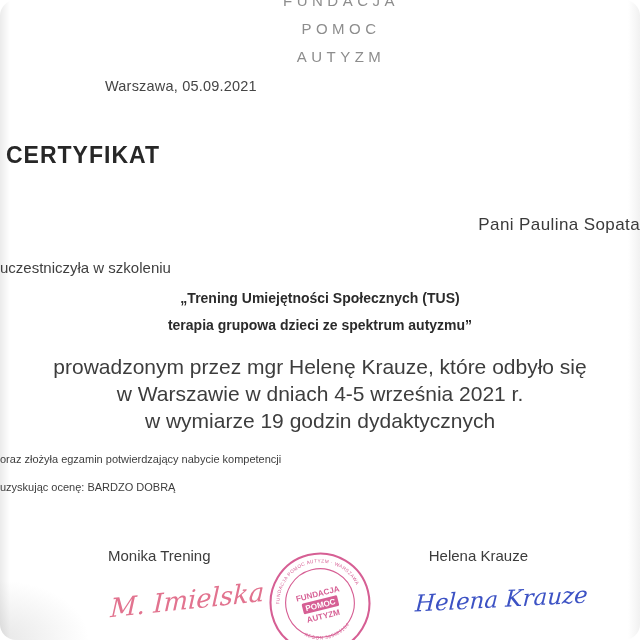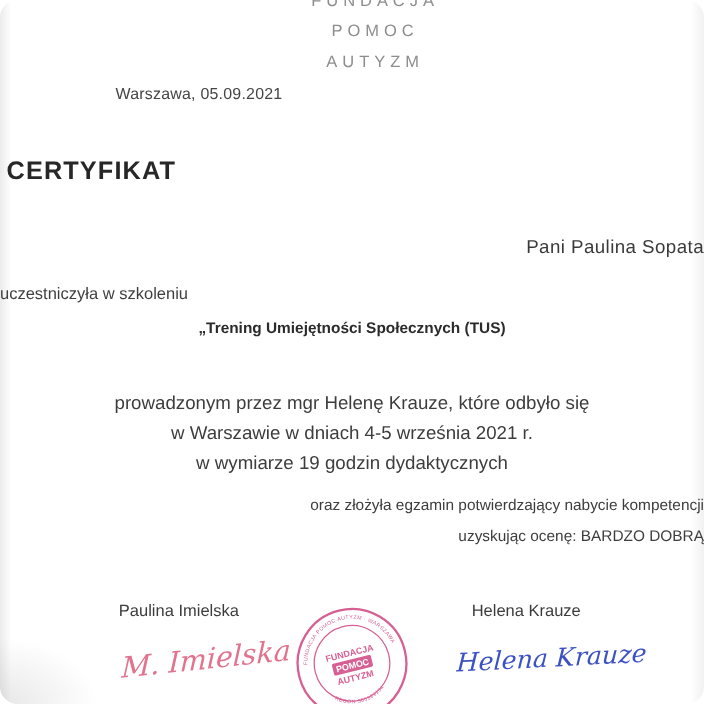--- a/index.html
+++ b/index.html
@@ -51,26 +51,26 @@
     font-size:15px;color:#3f3f3f;
   }
 
   .course{
     position:absolute;top:285px;left:0;width:100%;text-align:center;
     font-size:14px;font-weight:bold;color:#2b2b2b;line-height:26.5px;
   }
 
   .details{
     position:absolute;top:353px;left:0;width:100%;text-align:center;
-    font-size:17px;line-height:27px;color:#3d3d3d;
+    font-size:21px;line-height:27px;color:#3d3d3d;
   }
 
   .exam{
-    position:absolute;top:446px;left:0;width:100%;text-align:right;
-    font-size:14px;line-height:27.5px;color:#3d3d3d;
+    position:absolute;top:446px;left:0;width:100%;text-align:left;
+    font-size:11px;line-height:27.5px;color:#3d3d3d;
   }
 
   .names-row{
     position:absolute;top:547px;left:108px;right:112px;
     display:flex;justify-content:space-between;
     font-size:15px;color:#3c3c3c;
   }
 
   .signature{
     position:absolute;
@@ -108,35 +108,36 @@
   </div>
 
   <div class="cert-title">CERTYFIKAT</div>
 
   <div class="recipient">Pani Paulina Sopata</div>
 
   <div class="intro">uczestniczyła w szkoleniu</div>
 
   <div class="course">
     <div>„Trening Umiejętności Społecznych (TUS)</div>
+    <div>terapia grupowa dzieci ze spektrum autyzmu”</div>
   </div>
 
   <div class="details">
     <div>prowadzonym przez mgr Helenę Krauze, które odbyło się</div>
     <div>w Warszawie w dniach 4-5 września 2021 r.</div>
     <div>w wymiarze 19 godzin dydaktycznych</div>
   </div>
 
   <div class="exam">
     <div>oraz złożyła egzamin potwierdzający nabycie kompetencji</div>
     <div>uzyskując ocenę: BARDZO DOBRĄ</div>
   </div>
 
   <div class="names-row">
-    <span>Paulina Imielska</span>
+    <span>Monika Trening</span>
     <span>Helena Krauze</span>
   </div>
 
   <div class="signature signature-left">M. Imielska</div>
   <div class="signature signature-right">Helena Krauze</div>
 
   <svg class="stamp" viewBox="0 0 100 100" aria-hidden="true">
     <defs>
       <path id="arc-top" d="M 11 50 A 39 39 0 0 1 89 50" fill="none"></path>
       <path id="arc-bottom" d="M 15 50 A 35 35 0 0 0 85 50" fill="none"></path>

